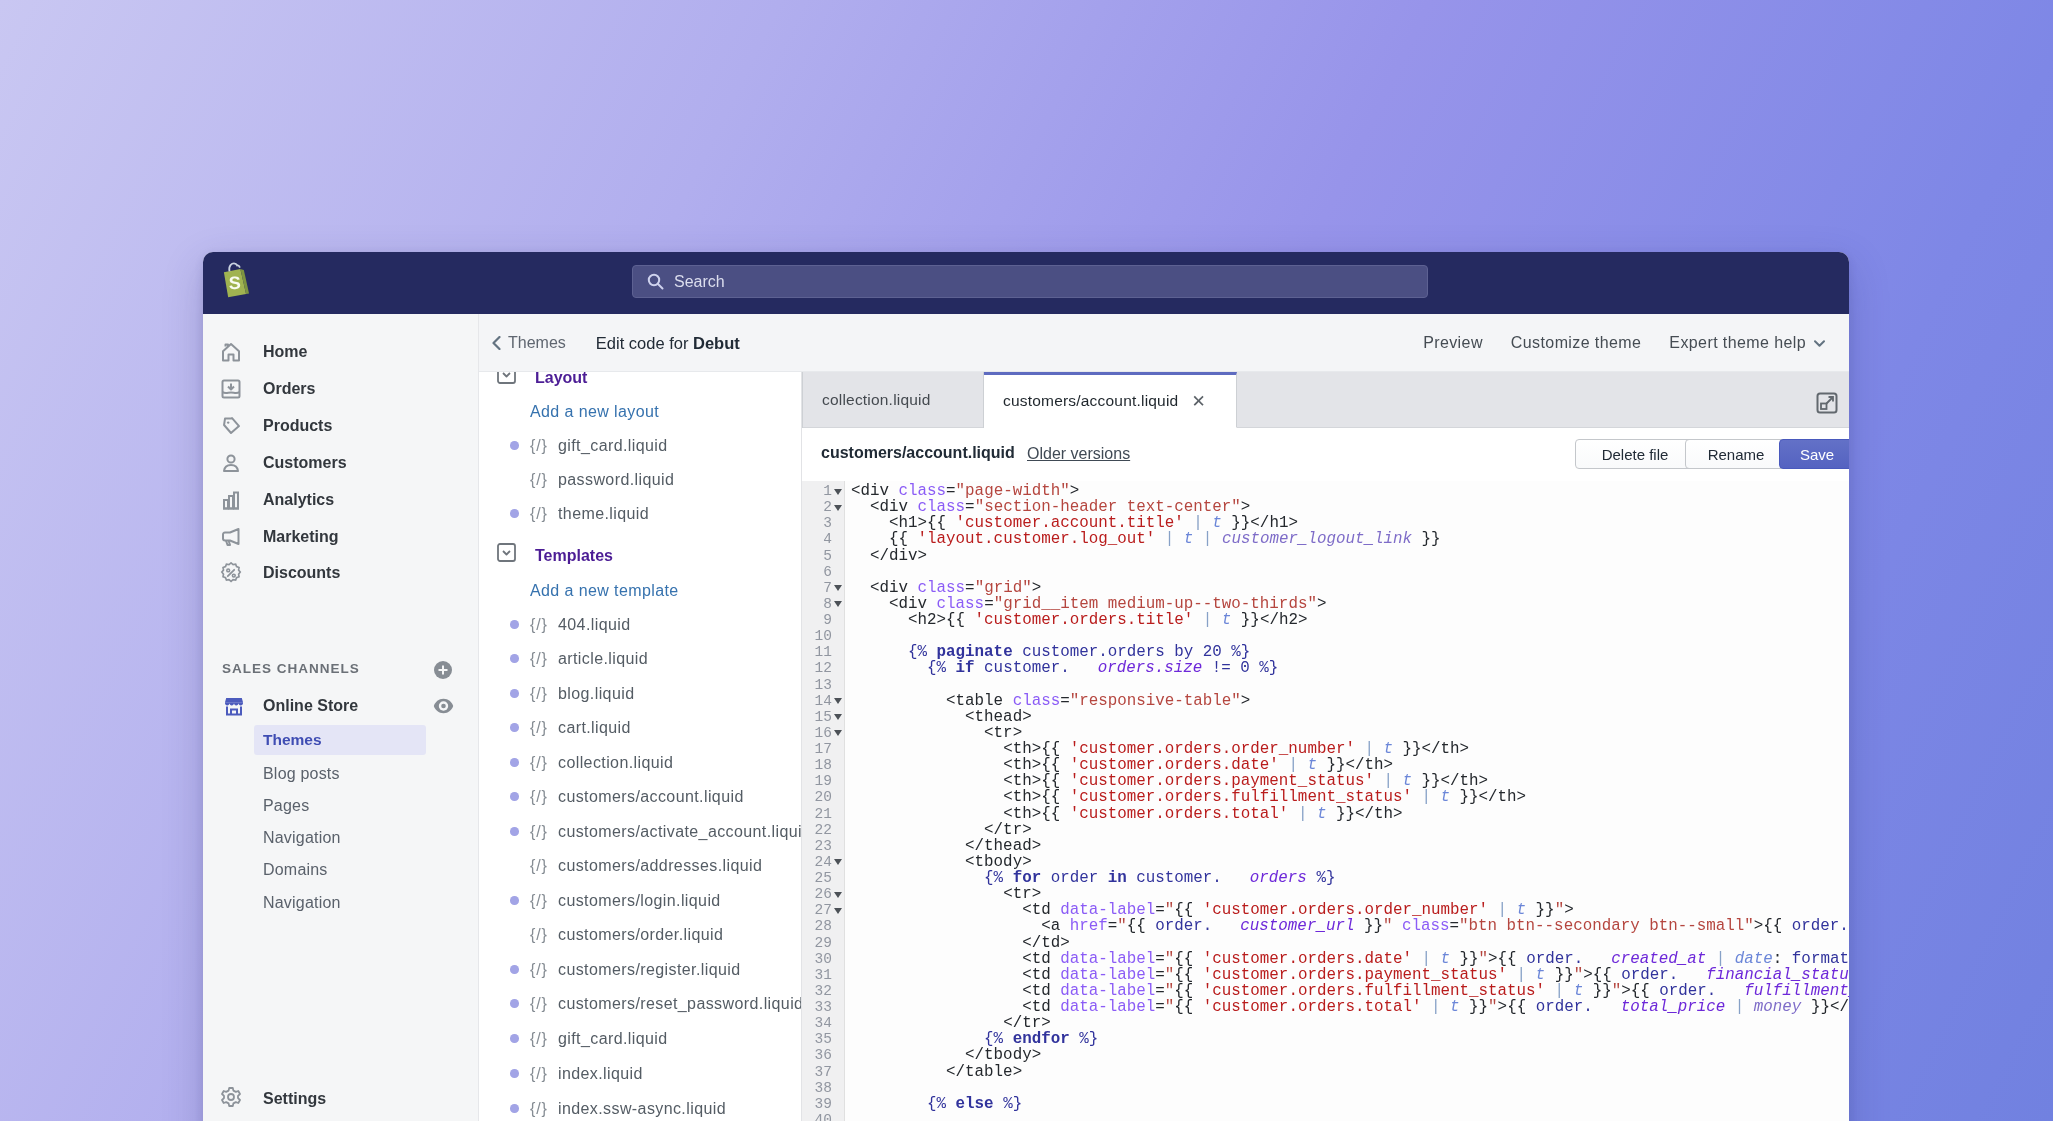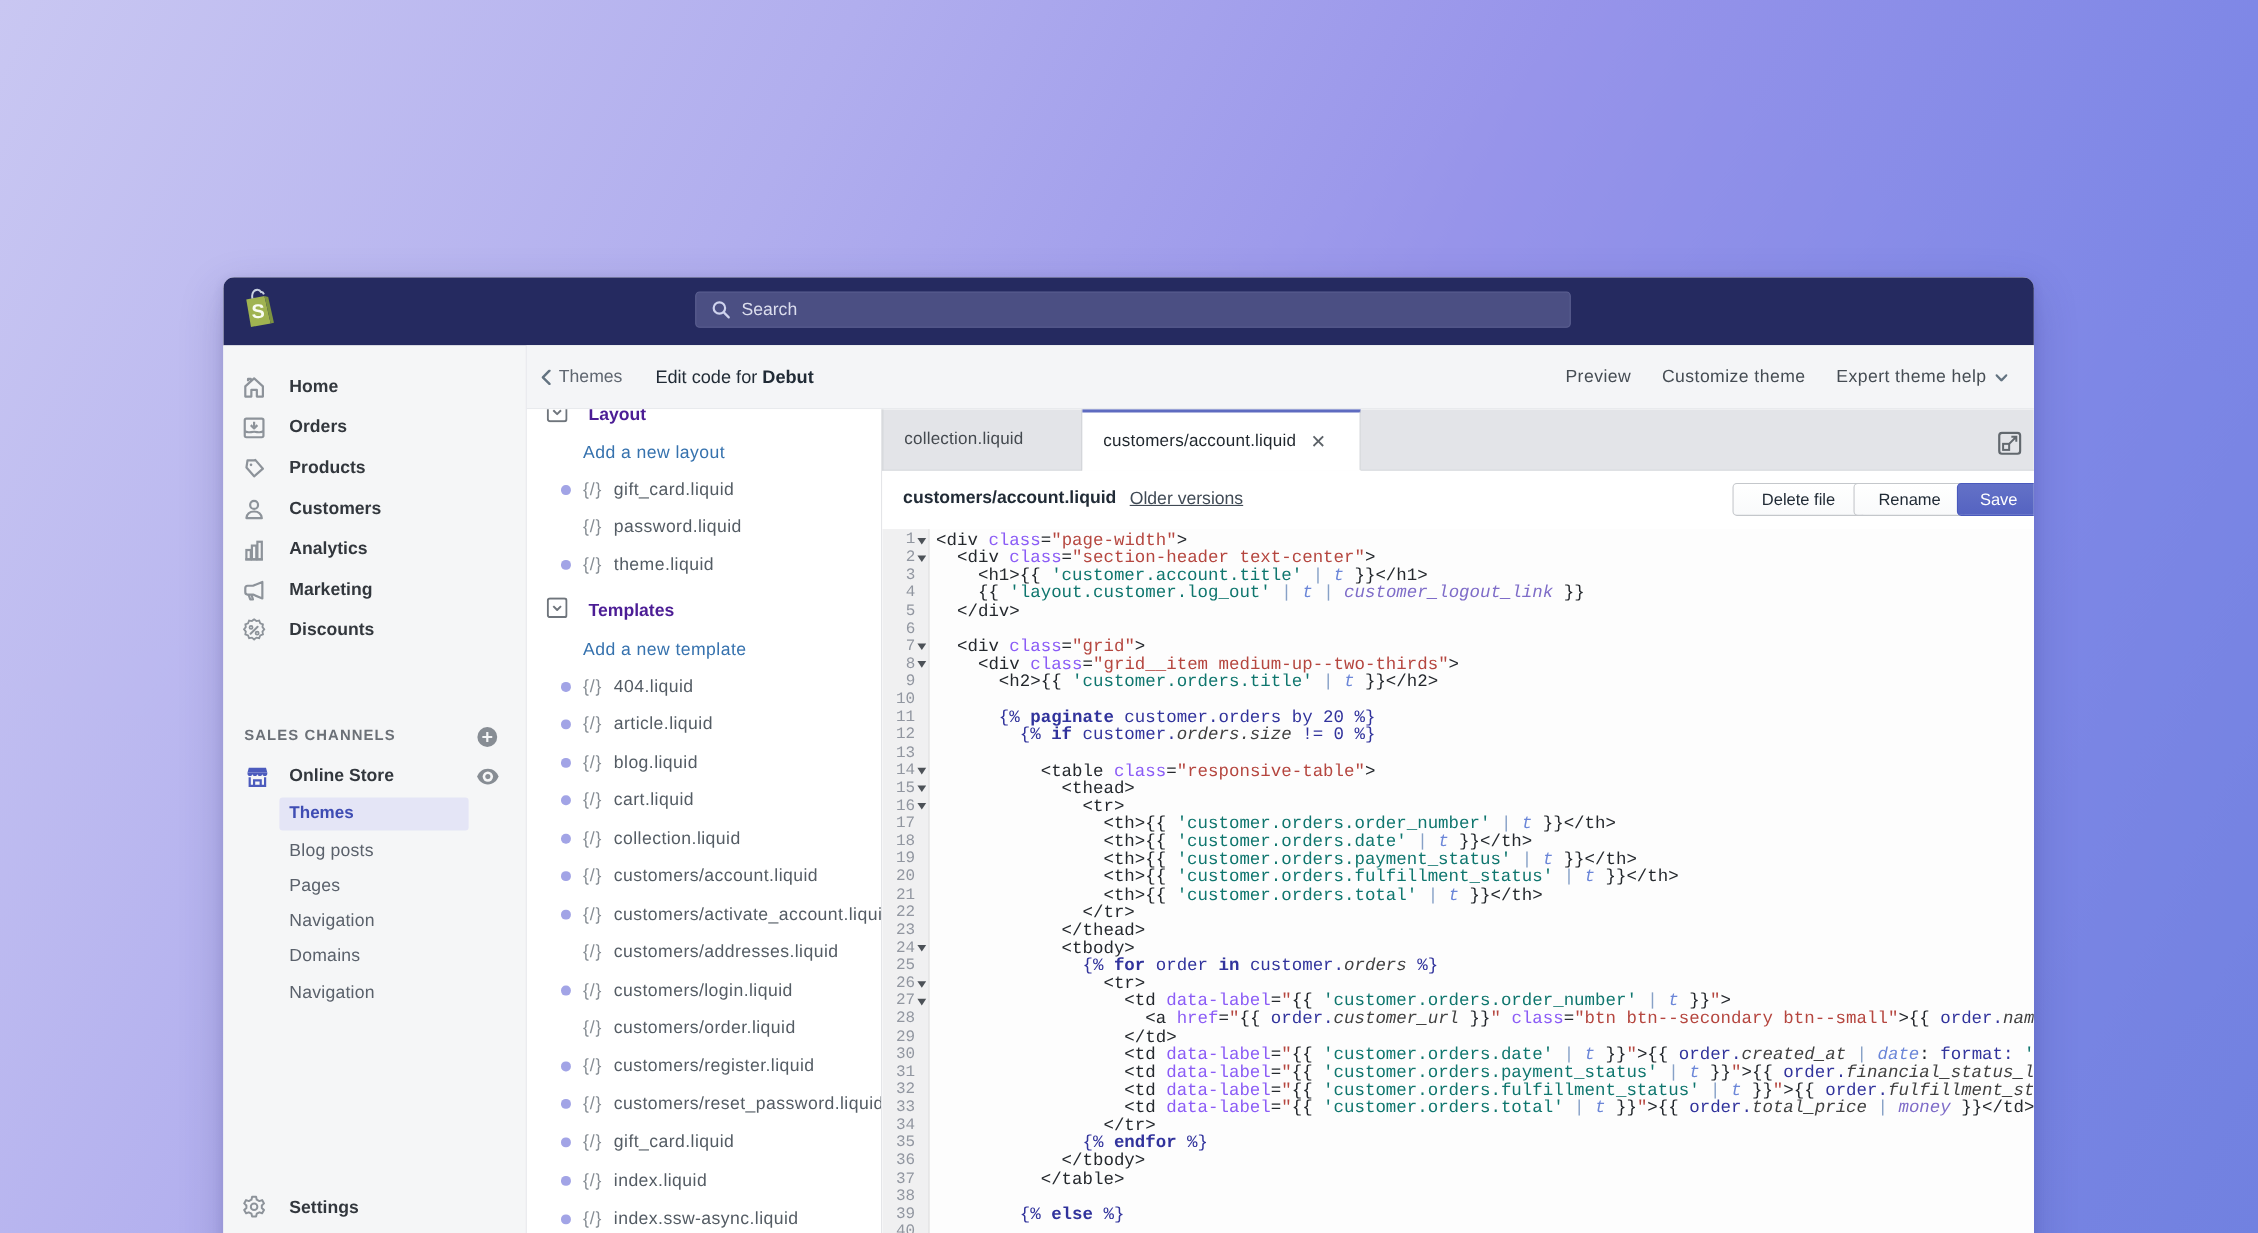--- a/index.html
+++ b/index.html
@@ -55,25 +55,25 @@
 
 .codearea { position:absolute; left:0; top:109px; right:0; bottom:0; background:#fdfdfd; overflow:hidden; }
 .gutter { position:absolute; left:0; top:0; width:43px; bottom:0; background:#f0f0f1; border-right:1px solid #e0e0e0; }
 .gutter pre { font-family:"Liberation Mono", monospace; font-size:14.5px; line-height:16.12px; color:#9196a0; text-align:right; padding:2px 12px 0 0; }
 .fold { position:absolute; width:0; height:0; border-left:4px solid transparent; border-right:4px solid transparent; border-top:6px solid #4c5157; right:2px; }
 .code { position:absolute; left:49px; top:0; right:0; bottom:0; }
 .code pre { font-family:"Liberation Mono", monospace; font-size:15.85px; line-height:16.12px; padding-top:2px; color:#24282d; }
 .cg { color:#24282d; }
 .ca { color:#8b5cf6; }
 .cs { color:#b5463f; }
-.cq { color:#0f766e;font-family:Liberation Mono, monospace; }
+.cq { color:#b91c1c;font-family:Liberation Mono, monospace; }
 .cp { color:#87a1c7; }
 .cf { color:#6b86d8; font-style:italic; }
 .cv { color:#31339c; }
-.ci { color:#404040; font-style:italic; }
+.ci { color:#6d28d9; font-style:italic;margin-left:28px; }
 .ck { color:#31339c; font-weight:bold; }
 .cm { color:#7e6cc8; font-style:italic; }
 
 .ft-head { position:absolute; left:56px; font-size:16px; font-weight:bold; color:#4c1d95; }
 .ft-link { position:absolute; left:51px; font-size:16px; letter-spacing:.4px; color:#3672ae; }
 .ft-file { position:absolute; left:51px; font-size:16px; letter-spacing:.4px; color:#545c64; white-space:nowrap; }
 .ft-file .sl { color:#868d94; display:inline-block; width:28px; font-size:16px; letter-spacing:.8px; }
 .dot { position:absolute; left:31px; width:8.5px; height:8.5px; border-radius:50%; background:#a2a4e6; }
 </style>
 </head>

